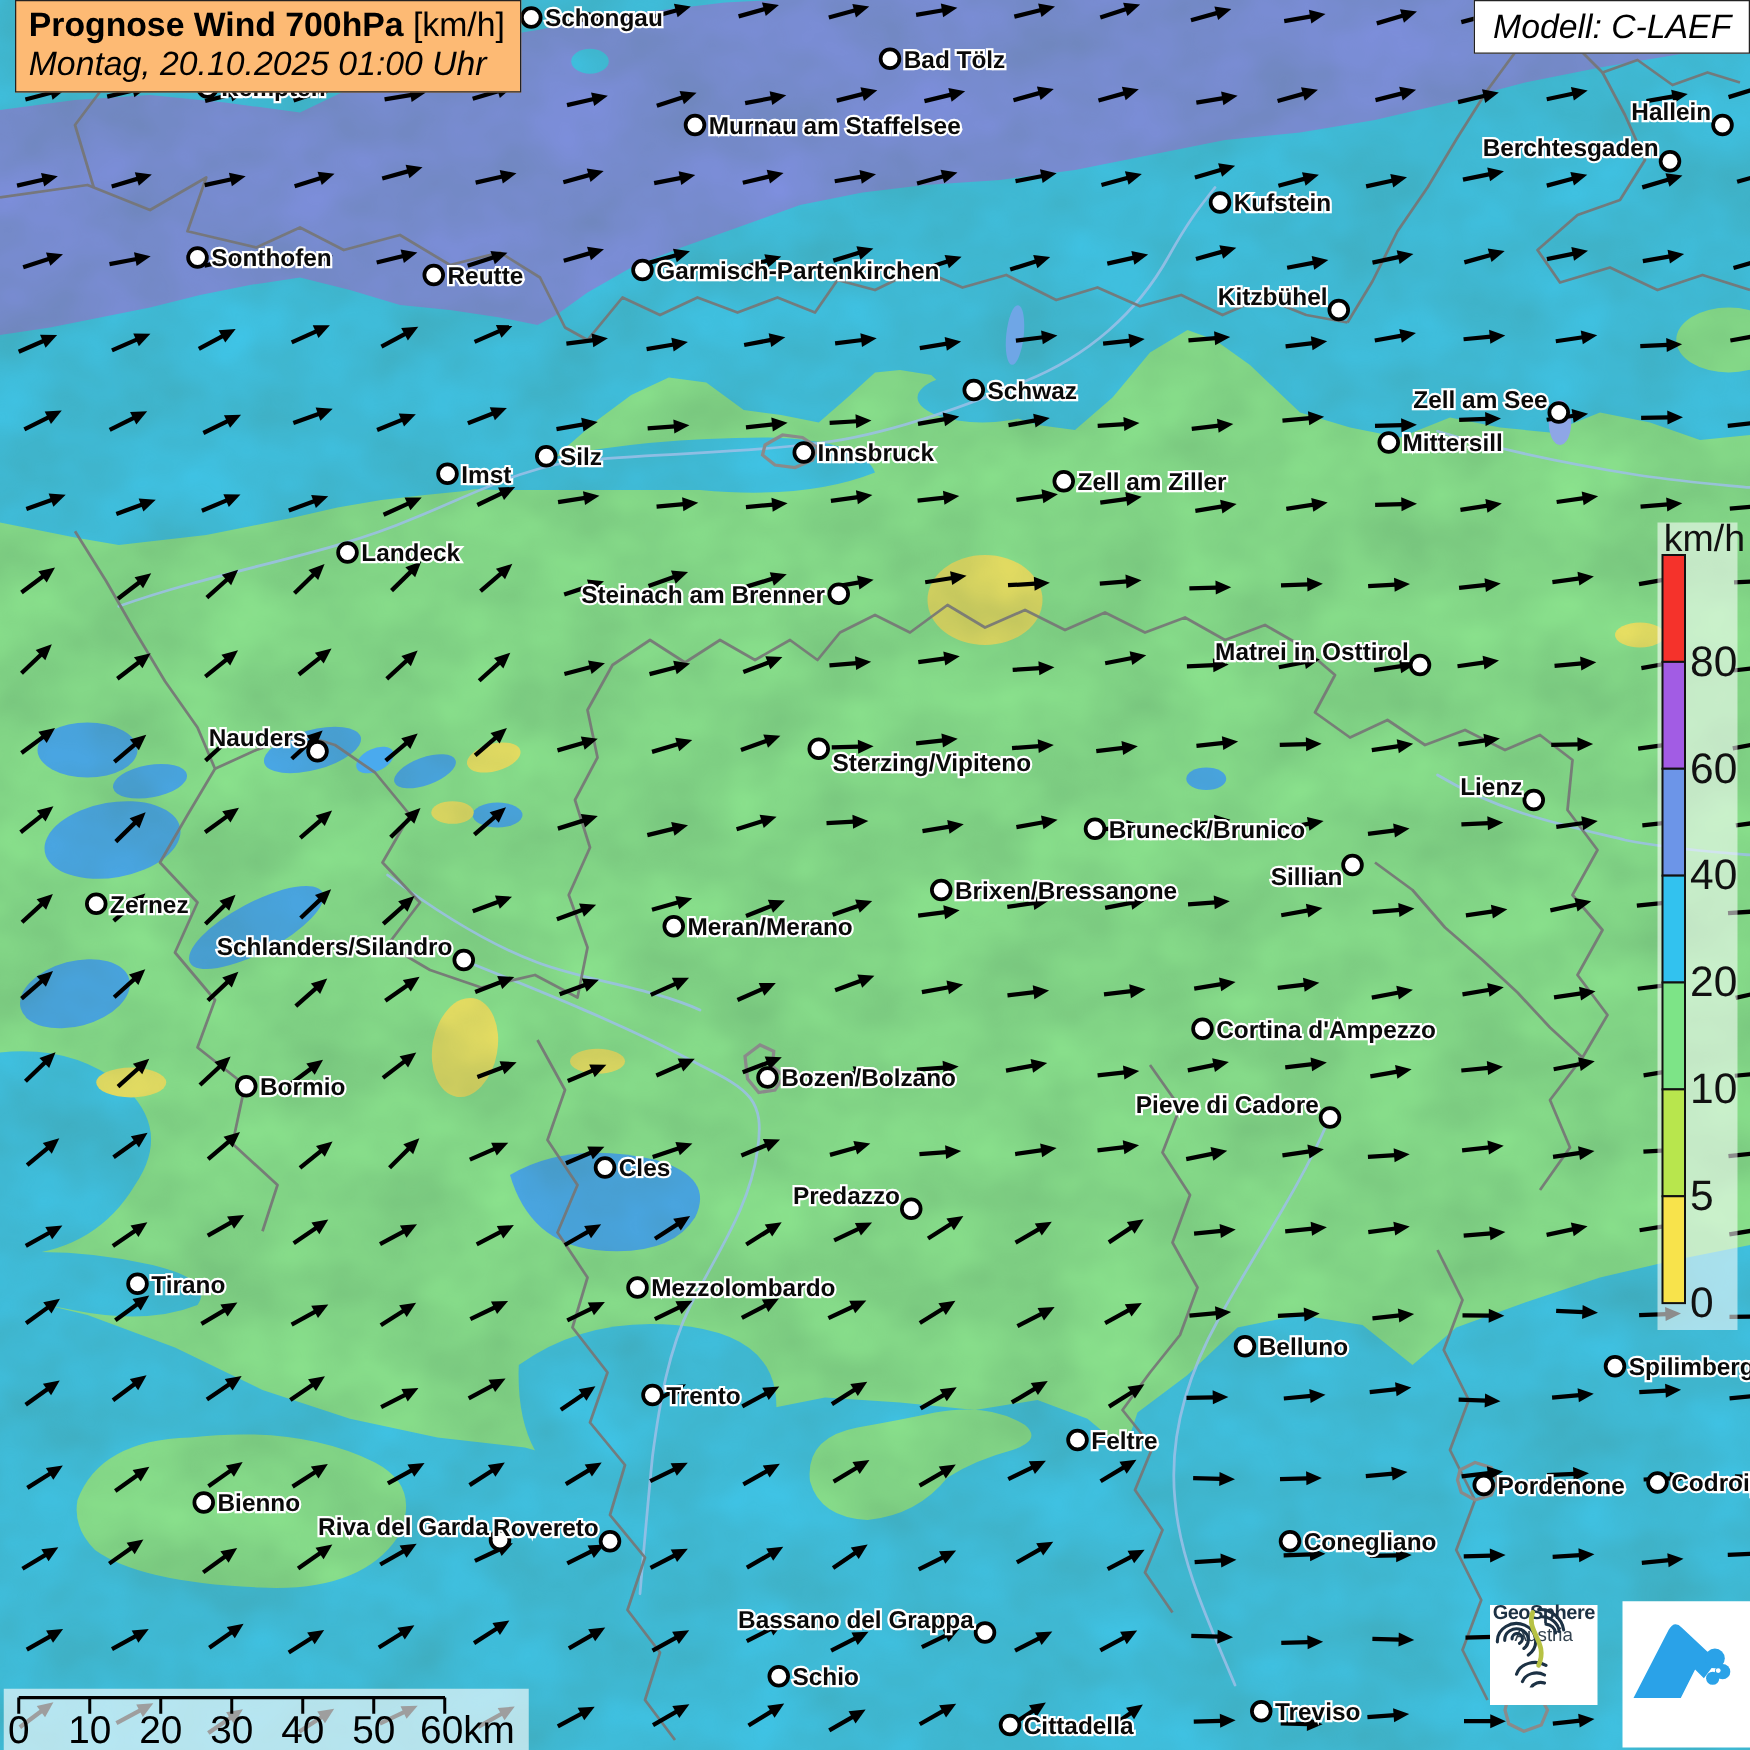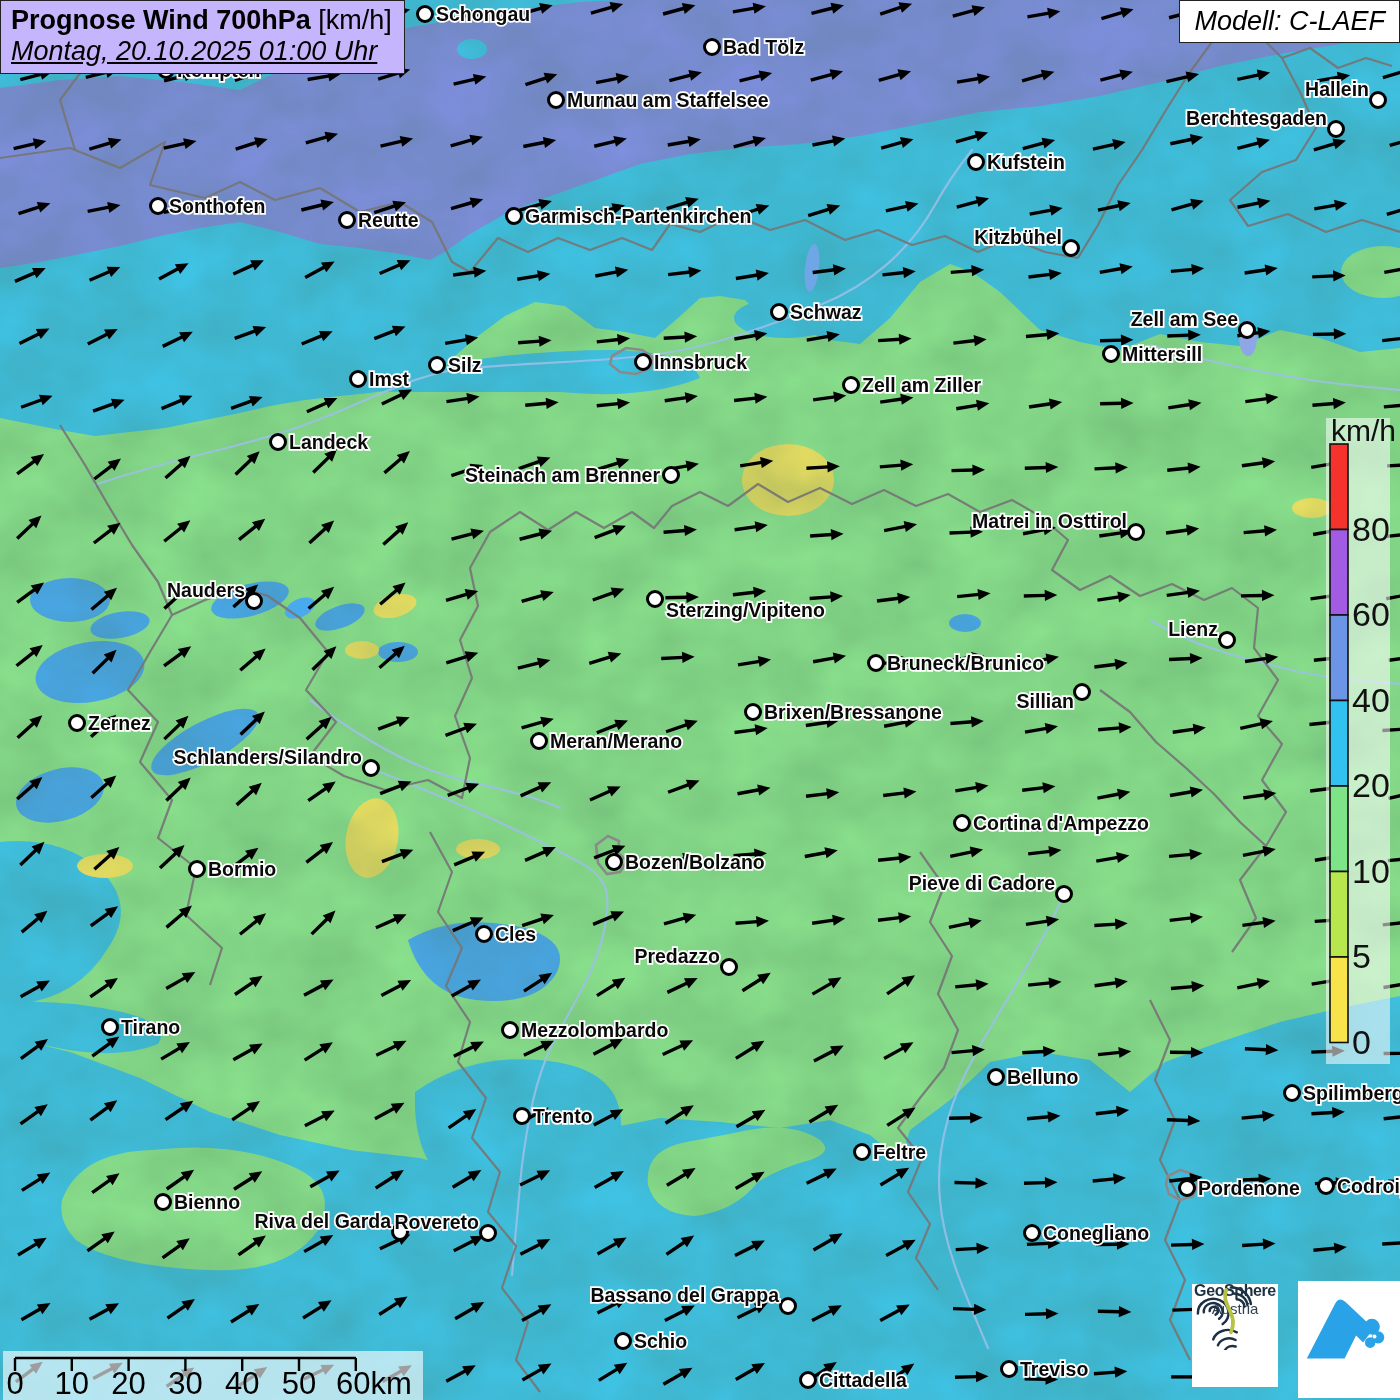--- a/index.html
+++ b/index.html
@@ -1,26 +1,26 @@
 <!DOCTYPE html>
 <html><head>
 <meta charset="utf-8">
 <style>
   html,body{margin:0;padding:0;background:#dfe6ea;}
   .stage{position:relative;width:1400px;height:1400px;overflow:hidden;
          font-family:"Liberation Sans",sans-serif;background:#8de68f;}
   .stage svg{position:absolute;left:0;top:0;}
-  .title-box{position:absolute;left:0;top:0;background:#c4b5fd;border:1px solid #222;
+  .title-box{position:absolute;left:12px;top:0;background:#fdba74;border:1px solid #222;
              padding:4px 12px 6px 10px;z-index:5;}
   .title-line1{font-size:27px;color:#000;white-space:nowrap;}
   .title-line1 .t-bold{font-weight:bold;}
-  .title-line2{font-size:27px;font-style:italic;color:#000;white-space:nowrap;text-decoration:underline;}
+  .title-line2{font-size:27px;font-style:italic;color:#000;white-space:nowrap;}
   .model-box{position:absolute;right:0;top:0;background:#ffffff;border:1px solid #222;
              padding:5px 14px 5px 14px;font-size:27px;font-style:italic;color:#000;z-index:5;}
-  .logo-box{position:absolute;left:1192px;top:1284px;width:86px;height:103px;background:#fff;
+  .logo-box{position:absolute;left:1192px;top:1284px;width:86px;height:80px;background:#fff;
             z-index:5;text-align:center;}
   .logo-name{font-size:16px;font-weight:bold;color:#1c3144;margin-top:-2px;letter-spacing:-0.4px;}
   .logo-country{font-size:15px;color:#33424f;}
   .partner-box{position:absolute;left:1298px;top:1281px;width:102px;height:117px;background:#fff;
                z-index:5;display:flex;align-items:center;justify-content:center;}
 </style>
 </head>
 <body>
 
 <div class="stage">

